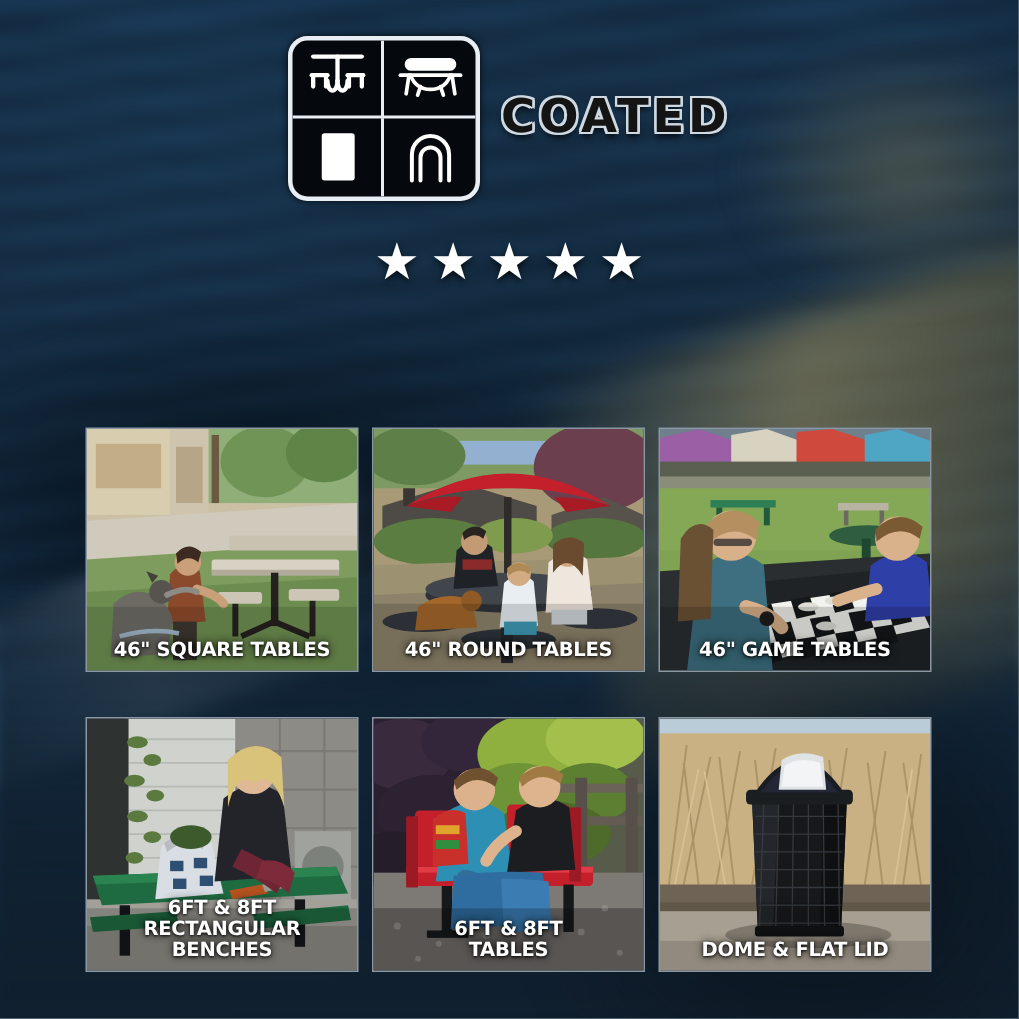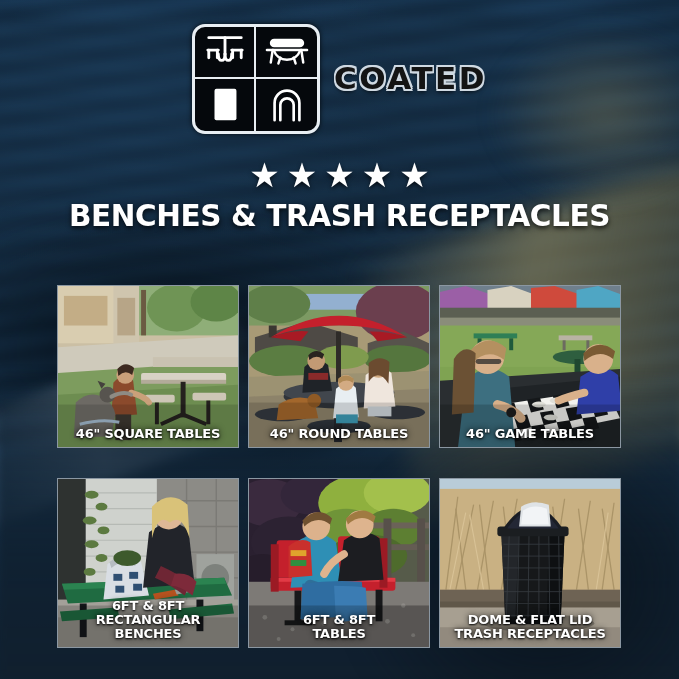--- a/index.html
+++ b/index.html
@@ -268,21 +268,20 @@
 
     <div class="stars">
       <span class="star">★</span>
       <span class="star">★</span>
       <span class="star">★</span>
       <span class="star">★</span>
       <span class="star">★</span>
     </div>
 
     <div class="headline">
-      <span>BENCHES &amp; TRASH RECEPTACLES</span>
     </div>
 
     <div class="grid">
 
       <div class="tile">
         <div class="photo">
           <svg viewBox="0 0 182 163" preserveAspectRatio="none">
             <rect width="182" height="163" fill="#b8c4ae"></rect>
             <rect x="0" y="0" width="182" height="62" fill="#cbbfa4"></rect>
             <rect x="0" y="0" width="58" height="58" fill="#d9cdb0"></rect>
@@ -666,19 +665,18 @@
 
             <path d="M80 48 L112 48 L110 26 Q94 20 82 28 Z" fill="#dfe3e6"></path>
             <path d="M82 46 L110 46 L108 30 Q94 25 84 32 Z" fill="#f2f4f6"></path>
 
             <rect x="64" y="140" width="60" height="7" rx="2" fill="#111315"></rect>
             <rect x="0" y="124" width="182" height="46" fill="#000" opacity="0.12"></rect>
           </svg>
         </div>
         <div class="tile-caption">
           <span>DOME &amp; FLAT LID</span>
-          <span>TRASH RECEPTACLES</span>
         </div>
       </div>
 
     </div>
   </div>
 </div>
 
 </body></html>

